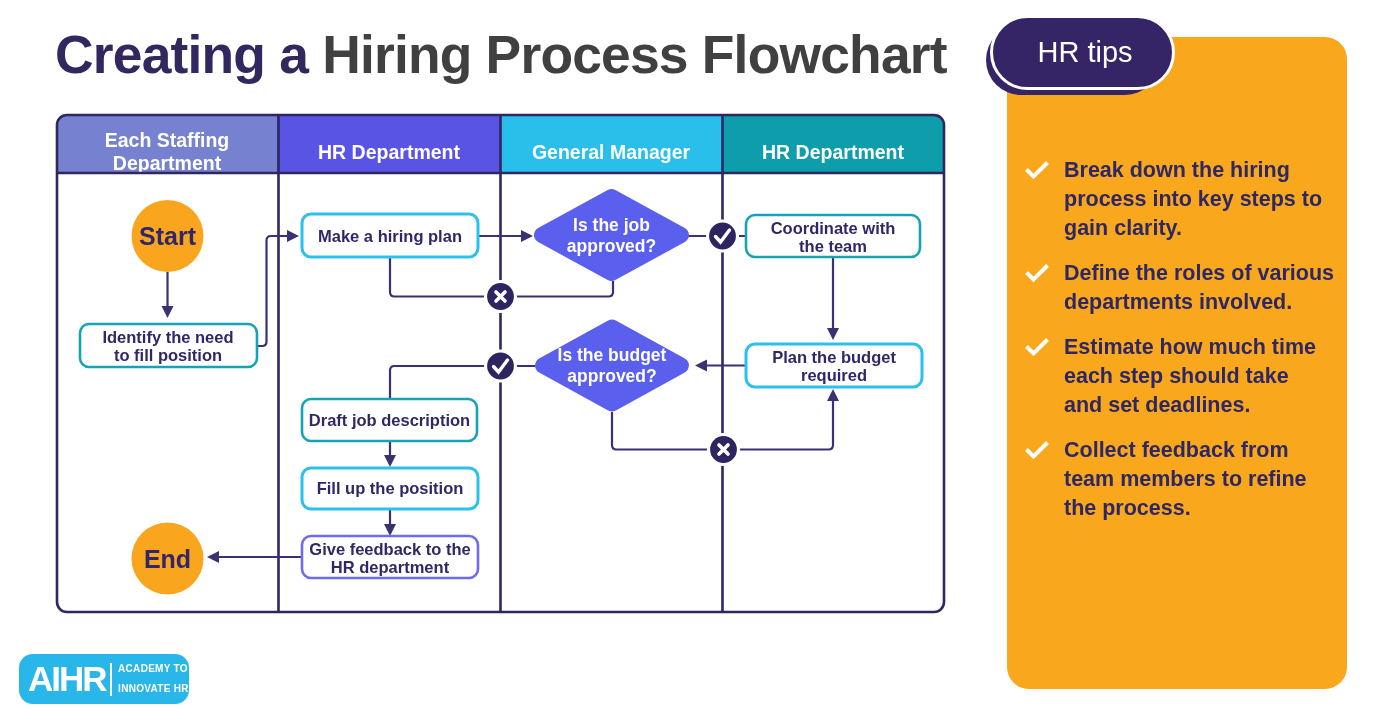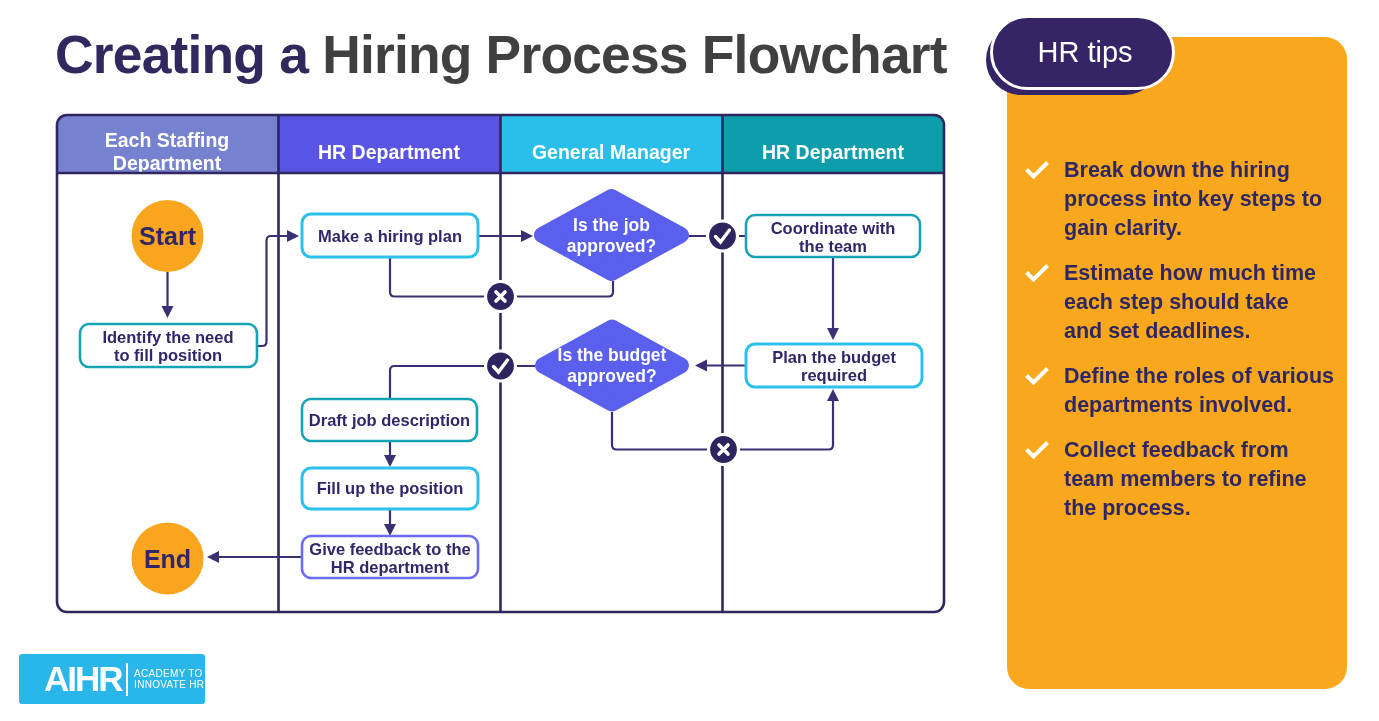--- a/index.html
+++ b/index.html
@@ -13,25 +13,25 @@
   #panel{left:1007px;top:37px;width:340px;height:652px;background:#F9A71C;border-radius:22px;}
   #pillback{left:986px;top:25px;width:174px;height:70px;background:#362566;border-radius:35px;}
   #pillfront{left:990px;top:15px;width:174px;height:69px;background:#362566;border-radius:38px;
              border:3px solid #ffffff;color:#ffffff;font-weight:normal;font-size:29px;
              display:flex;align-items:center;justify-content:center;padding-left:5px;box-sizing:content-box;}
   #tips{left:1024px;top:112px;width:300px;margin-top:44px;}
   .tip{position:relative;padding-left:40px;margin-bottom:16px;color:#2E2763;white-space:nowrap;
        font-weight:bold;font-size:21.5px;line-height:29px;}
   .tip .chk{position:absolute;left:0;top:3px;}
   
-  #logo{left:19px;top:654px;width:170px;height:50px;background:#29B6E8;border-radius:3px;
-        display:flex;align-items:center;color:#fff;padding-left:16px;}
+  #logo{left:19px;top:654px;width:170px;height:50px;background:#29B6E8;border-radius:14px;
+        display:flex;align-items:center;color:#fff;}
   #logo .aihr{font-size:35px;font-weight:bold;letter-spacing:-2px;margin-left:9px;}
   #logo .bar{width:2.5px;height:33px;background:#fff;margin-left:4px;margin-right:6px;flex:none;}
-  #logo .sub{font-size:10px;font-weight:normal;line-height:11px;letter-spacing:0.3px;white-space:nowrap;}
+  #logo .sub{font-size:10px;font-weight:bold;line-height:20px;letter-spacing:0.3px;white-space:nowrap;}
 </style>
 </head>
 <body>
 <div id="stage">
   <div class="abs" id="title">Creating a <span class="hl">Hiring Process Flowchart</span></div>
 
   <svg class="abs" style="left:0;top:0" width="1379" height="721" viewBox="0 0 1379 721">
     <defs></defs>
 
     <g>
@@ -159,24 +159,24 @@
 
   <div class="abs" id="panel"></div>
   <div class="abs" id="pillback"></div>
   <div class="abs" id="pillfront">HR tips</div>
   <div class="abs" id="tips">
     <div class="tip"><svg class="chk" width="26" height="21">
           <path d="M2.5 10.5 L9.5 17.5 L23.5 3.5" stroke="#fff" stroke-width="4" fill="none"></path>
         </svg>Break down the hiring<br>process into key steps to<br>gain clarity.</div>
     <div class="tip"><svg class="chk" width="26" height="21">
           <path d="M2.5 10.5 L9.5 17.5 L23.5 3.5" stroke="#fff" stroke-width="4" fill="none"></path>
-        </svg>Estimate how much time<br>each step should take<br>and set deadlines.</div>
+        </svg>Define the roles of various<br>departments involved.</div>
     <div class="tip"><svg class="chk" width="26" height="21">
           <path d="M2.5 10.5 L9.5 17.5 L23.5 3.5" stroke="#fff" stroke-width="4" fill="none"></path>
-        </svg>Define the roles of various<br>departments involved.</div>
+        </svg>Estimate how much time<br>each step should take<br>and set deadlines.</div>
     <div class="tip"><svg class="chk" width="26" height="21">
           <path d="M2.5 10.5 L9.5 17.5 L23.5 3.5" stroke="#fff" stroke-width="4" fill="none"></path>
         </svg>Collect feedback from<br>team members to refine<br>the process.</div>
   </div>
 
   <div class="abs" id="logo">
     <div class="aihr">AIHR</div>
     <div class="bar"></div>
     <div class="sub">ACADEMY TO<br>INNOVATE HR</div>
   </div>

